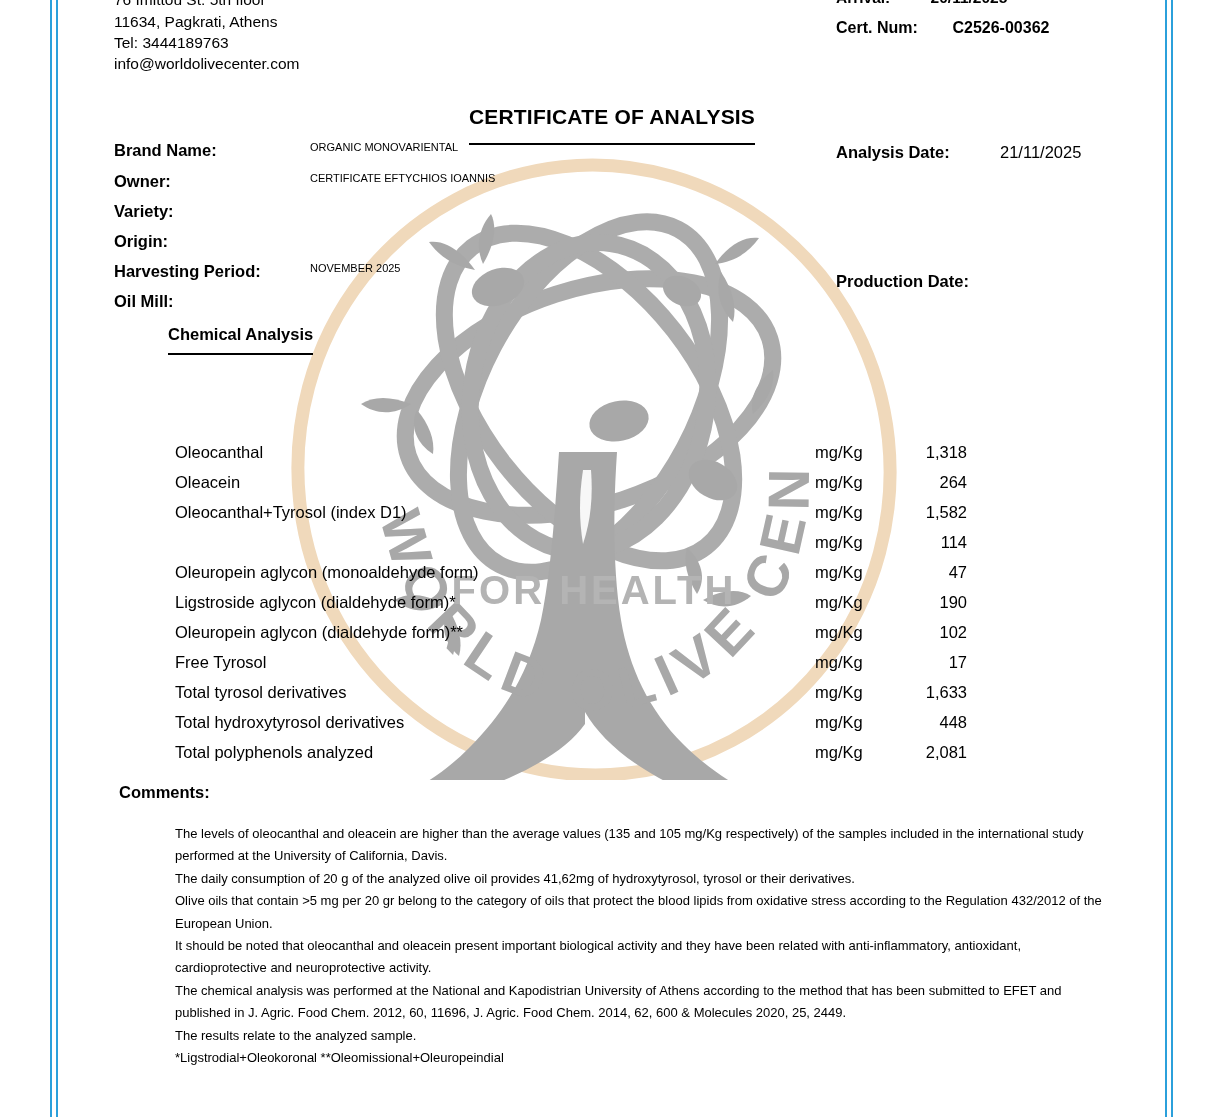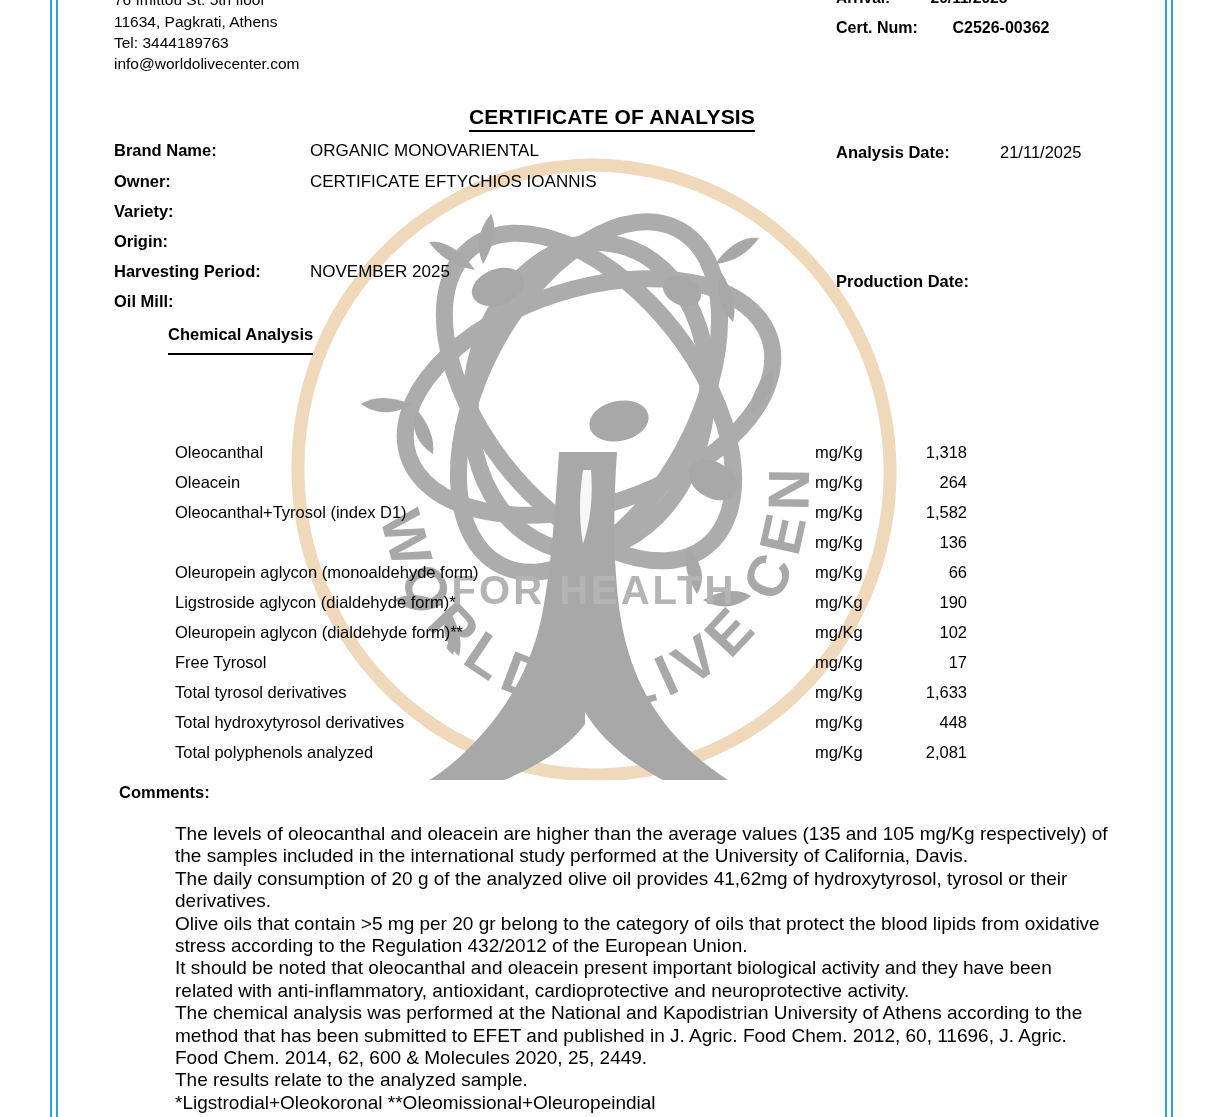--- a/index.html
+++ b/index.html
@@ -94,35 +94,35 @@
     position: absolute;
     left: 0; top: 105px;
     width: 1224px;
     text-align: center;
     font-size: 21px;
     font-weight: bold;
     letter-spacing: 0.2px;
   }
   .doc-title span {
     border-bottom: 2px solid #000;
-    padding-bottom: 2px;
+    padding-bottom: 15px;
   }
 
   
   .field-label {
     position: absolute;
     left: 114px;
     font-size: 16.5px;
     font-weight: bold;
     white-space: nowrap;
   }
   .field-value {
     position: absolute;
     left: 310px;
-    font-size: 17px;
+    font-size: 11px;
     font-weight: normal;
     white-space: nowrap;
   }
 
   
   .rfield-label {
     position: absolute;
     left: 836px;
     font-size: 16.5px;
     font-weight: bold;
@@ -187,21 +187,21 @@
     left: 119px;
     top: 783px;
     font-size: 16.5px;
     font-weight: bold;
   }
   .comments-body {
     position: absolute;
     left: 175px;
     top: 823px;
     width: 935px;
-    font-size: 19px;
+    font-size: 13px;
     line-height: 22.4px;
   }
   .comments-body p { margin: 0; }
 </style>
 </head>
 <body>
 
 <div class="frame-left">
   <div class="rule outer"></div>
   <div class="rule inner"></div>
@@ -337,26 +337,26 @@
         <span class="a-name">Oleacein</span>
         <span class="a-value">264</span>
         <span class="a-unit">mg/Kg</span>
       </div>
       <div class="analyte-row">
         <span class="a-name">Oleocanthal+Tyrosol (index D1)</span>
         <span class="a-value">1,582</span>
         <span class="a-unit">mg/Kg</span>
       </div>
       <div class="analyte-row">
-        <span class="a-value">136</span>
+        <span class="a-value">114</span>
         <span class="a-unit">mg/Kg</span>
       </div>
       <div class="analyte-row">
         <span class="a-name">Oleuropein aglycon (monoaldehyde form)</span>
-        <span class="a-value">66</span>
+        <span class="a-value">47</span>
         <span class="a-unit">mg/Kg</span>
       </div>
       <div class="analyte-row">
         <span class="a-name">Ligstroside aglycon (dialdehyde form)*</span>
         <span class="a-value">190</span>
         <span class="a-unit">mg/Kg</span>
       </div>
       <div class="analyte-row">
         <span class="a-name">Oleuropein aglycon (dialdehyde form)**</span>
         <span class="a-value">102</span>

